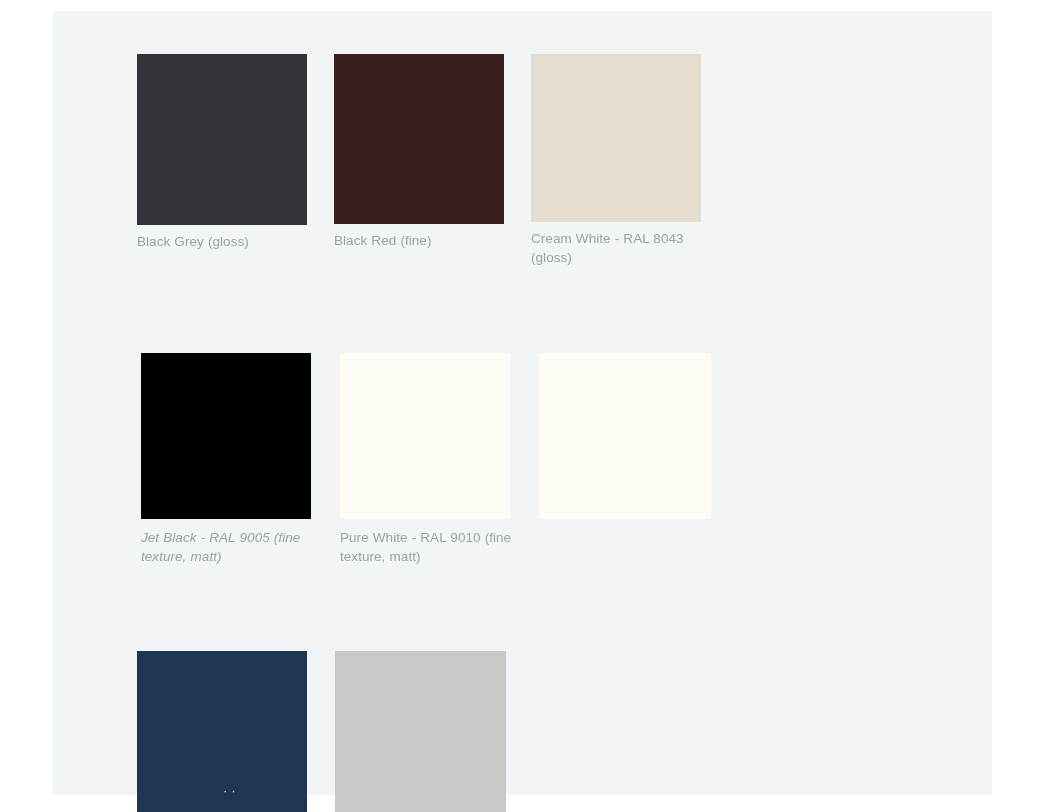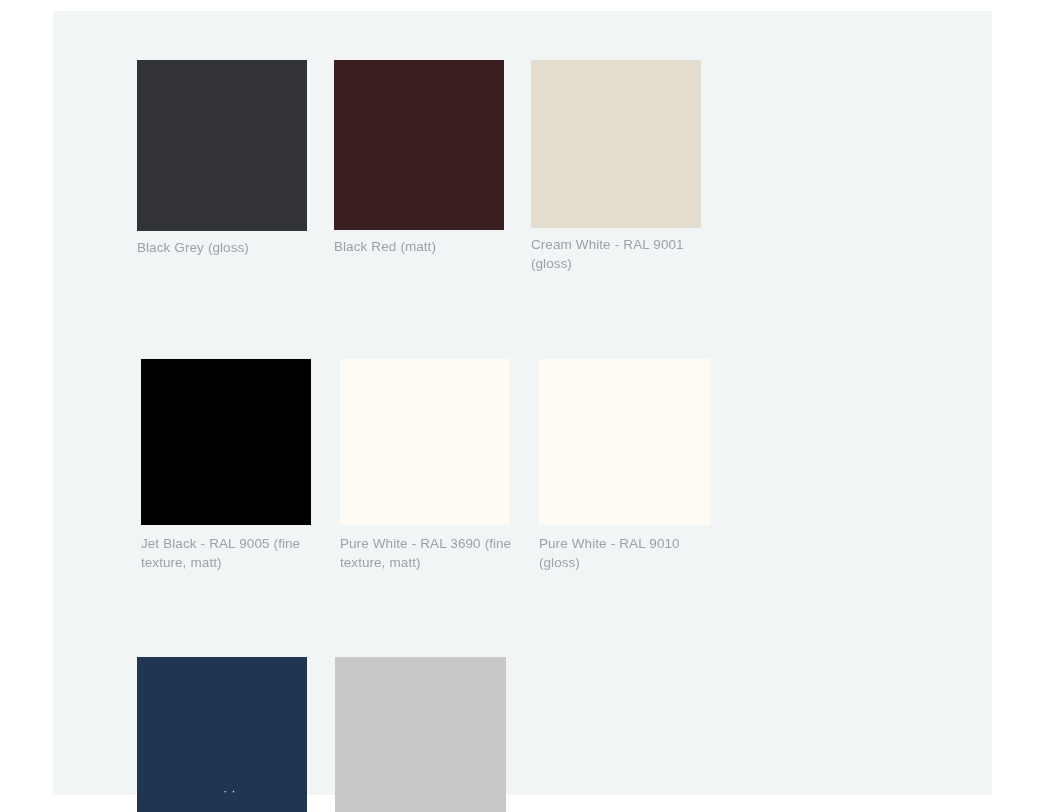--- a/index.html
+++ b/index.html
@@ -29,21 +29,21 @@
     left: 84px;
     top: 43px;
     width: 800px;
   }
 
   .swatch-row {
     display: flex;
     align-items: flex-start;
   }
 
-  .swatch-row.row-1 { margin-left: 0px; margin-top: 6px; }
+  .swatch-row.row-1 { margin-left: 0px; }
   .swatch-row.row-2 { margin-left: 4px; margin-top: 86px; }
   .swatch-row.row-3 { margin-left: 0px; margin-top: 85px; }
 
   .swatch-cell {
     width: 197px;
     box-sizing: border-box;
     padding-right: 20px;
     position: relative;
   }
 
@@ -103,40 +103,39 @@
 
   <div id="swatch-grid">
 
     <div class="swatch-row row-1">
       <div class="swatch-cell">
         <span class="swatch-chip" style="background-color: rgb(49, 51, 56);"></span>
         <div class="swatch-label" style="color: rgb(155, 161, 166);">Black Grey (gloss)</div>
       </div>
       <div class="swatch-cell">
         <span class="swatch-chip" style="background-color: rgb(59, 31, 32);"></span>
-        <div class="swatch-label" style="color: rgb(155, 161, 166);">Black Red (matt)</div>
+        <div class="swatch-label" style="color: rgb(155, 161, 166);">Black Red (fine)</div>
       </div>
       <div class="swatch-cell">
         <span class="swatch-chip" style="background-color: rgb(228, 221, 208);"></span>
-        <div class="swatch-label" style="color: rgb(155, 161, 166);">Cream White - RAL 9001 (gloss)</div>
+        <div class="swatch-label" style="color: rgb(155, 161, 166);">Cream White - RAL 8043 (gloss)</div>
       </div>
     </div>
 
     <div class="swatch-row row-2">
       <div class="swatch-cell">
         <span class="swatch-chip" style="background-color: rgb(0, 0, 0);"></span>
-        <div class="swatch-label" style="color: rgb(155, 161, 166);">Jet Black - RAL 9005 (fine texture, matt)</div>
+        <div class="swatch-label" style="color: rgb(155, 161, 166); font-style: italic;">Jet Black - RAL 9005 (fine texture, matt)</div>
       </div>
       <div class="swatch-cell">
         <span class="swatch-chip" style="background-color: rgb(254, 251, 245);"></span>
-        <div class="swatch-label" style="color: rgb(155, 161, 166);">Pure White - RAL 3690 (fine texture, matt)</div>
+        <div class="swatch-label" style="color: rgb(155, 161, 166);">Pure White - RAL 9010 (fine texture, matt)</div>
       </div>
       <div class="swatch-cell">
         <span class="swatch-chip" style="background-color: rgb(254, 251, 244);"></span>
-        <div class="swatch-label" style="color: rgb(155, 161, 166);">Pure White - RAL 9010 (gloss)</div>
       </div>
     </div>
 
     <div class="swatch-row row-3">
       <div class="swatch-cell">
         <span class="swatch-chip" style="background-color: rgb(31, 53, 83);"></span>
 
       </div>
       <div class="swatch-cell">
         <span class="swatch-chip" style="background-color: rgb(200, 200, 199);"></span>

